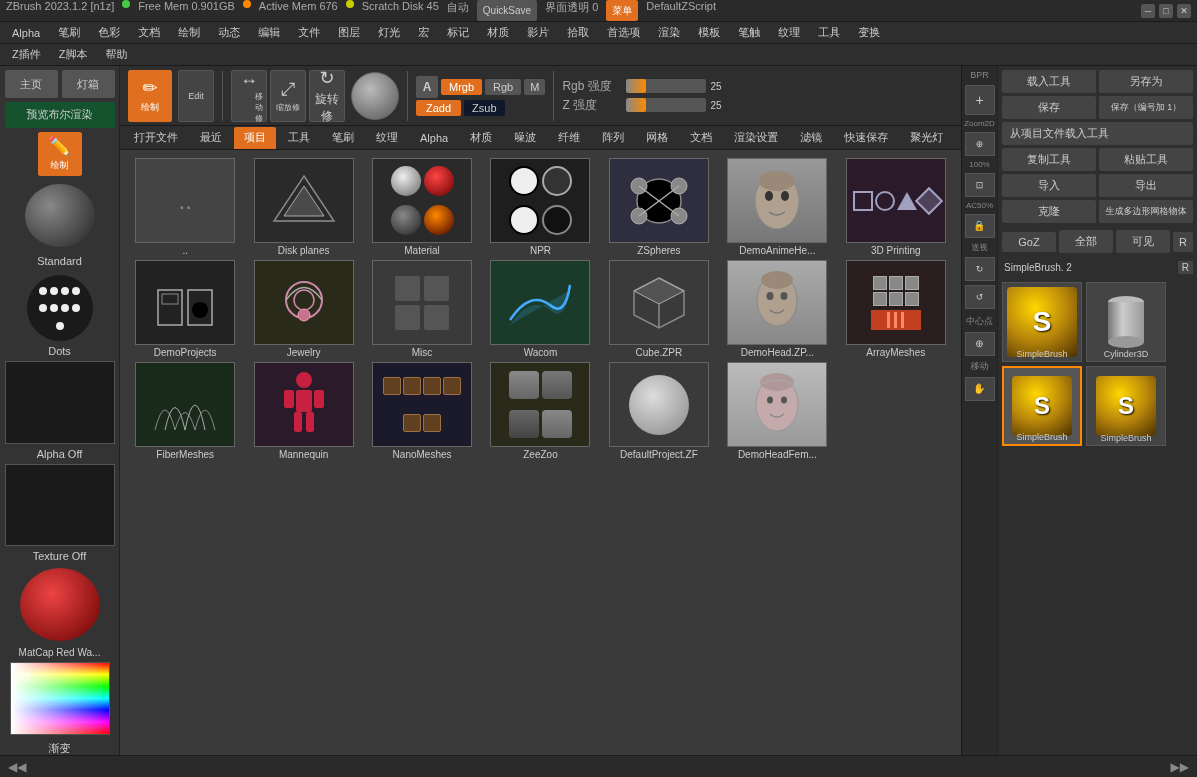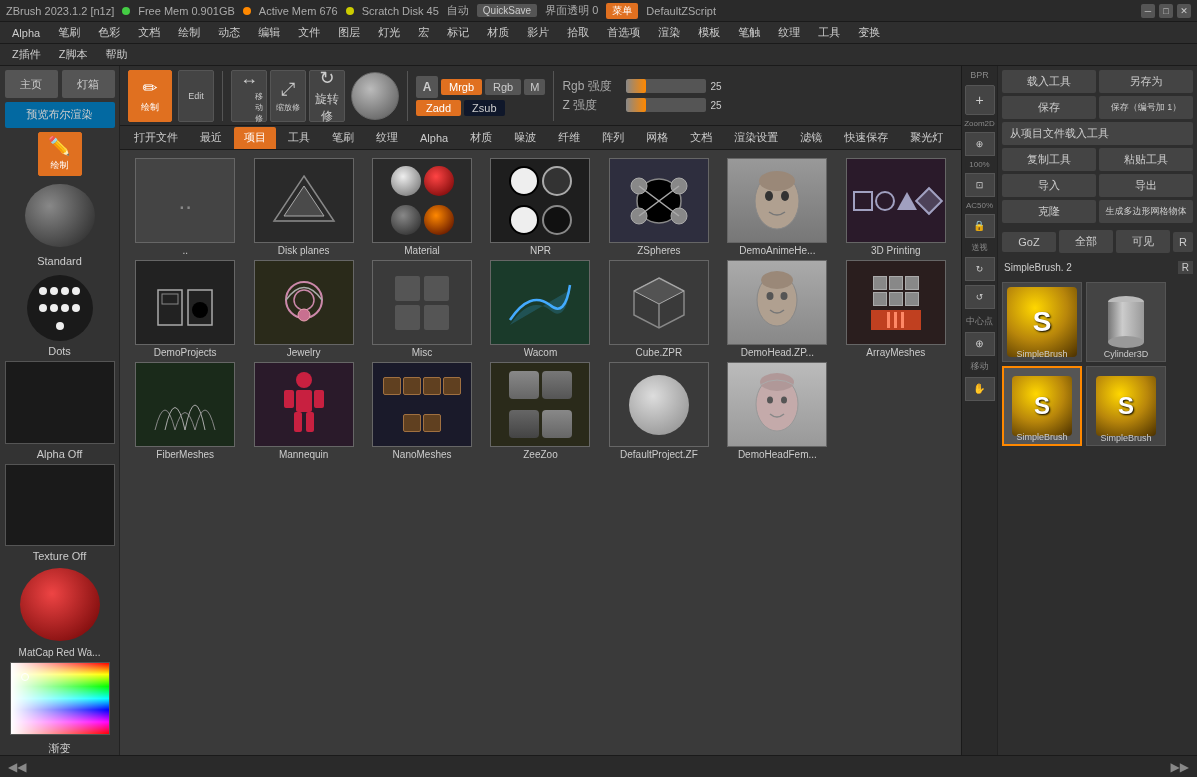--- a/index.html
+++ b/index.html
@@ -10,21 +10,20 @@
       font-family: Arial, sans-serif;
       font-size: 11px;
       color: #ccc;
       overflow: hidden;
       position: relative;
     }
 
     
     #title-bar {
       display: flex;
-      align-items: center;
       background: #2a2a2a;
       height: 22px;
       padding: 0 6px;
       gap: 8px;
       border-bottom: 1px solid #1a1a1a;
     }
     .title-text { color: #aaa; font-size: 11px; }
     .title-dot { width: 8px; height: 8px; border-radius: 50%; display: inline-block; }
     .dot-green { background: #4c4; }
     .dot-orange { background: #f80; }
@@ -561,21 +560,21 @@
   <span class="menu-item">帮助</span>
 </div>
 
 <div id="main">
 
   <div id="left-panel">
     <div style="display:flex;gap:4px;width:110px;">
       <button class="left-btn" style="flex:1;height:28px;">主页</button>
       <button class="left-btn" style="flex:1;height:28px;">灯箱</button>
     </div>
-    <button class="left-btn" style="width:110px;height:28px;background:#0369a1;">预览布尔渲染</button>
+    <button class="left-btn" style="width:110px;height:28px;background:#14532d;">预览布尔渲染</button>
 
     <div style="display:flex;gap:2px;align-items:center;width:110px;flex-wrap:wrap;justify-content:center;">
       <button class="toolbar-btn toolbar-btn-active" style="width:44px;height:44px;">
         <span class="toolbar-icon">✏️</span>
         <span style="font-size:9px;">绘制</span>
       </button>
     </div>
 
     <div class="standard-preview"></div>
     <span class="label-text">Standard</span>

